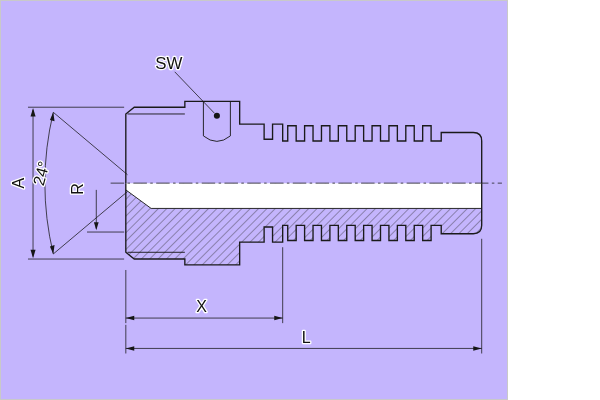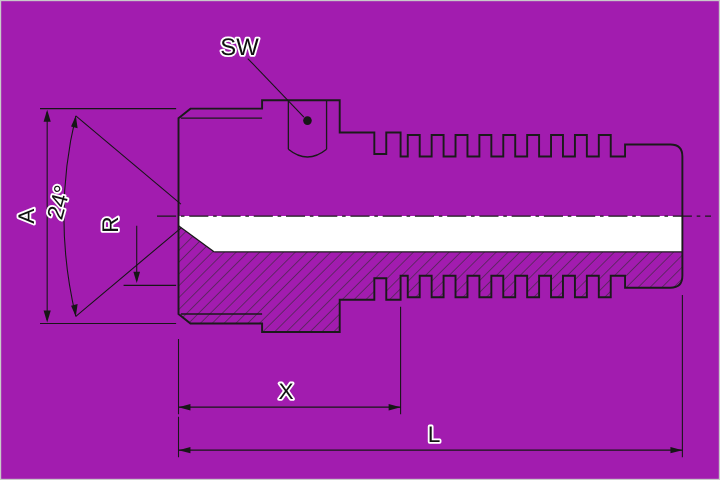--- a/index.html
+++ b/index.html
@@ -1,18 +1,18 @@
 <!DOCTYPE html>
 <html><head>
 <meta charset="utf-8">
 <style>
   html, body { margin: 0; padding: 0; background: #ffffff; }
   .canvas {
-    width: 600px; height: 400px;
-    background: #a21caf;
+    width: 508px; height: 400px;
+    background: #c4b5fd;
     border: 1px solid #c9c9c9;
     box-sizing: border-box;
     position: relative;
     font-family: "Liberation Sans", sans-serif;
   }
   svg { display: block; width: 100%; height: 100%; }
   .outline { fill: none; stroke: #1a1a1a; stroke-width: 1.6; stroke-linejoin: miter; }
   .inner   { fill: none; stroke: #1a1a1a; stroke-width: 1.1; }
   .dim     { fill: none; stroke: #161616; stroke-width: 0.9; }
   .arrow   { fill: #161616; stroke: none; }

